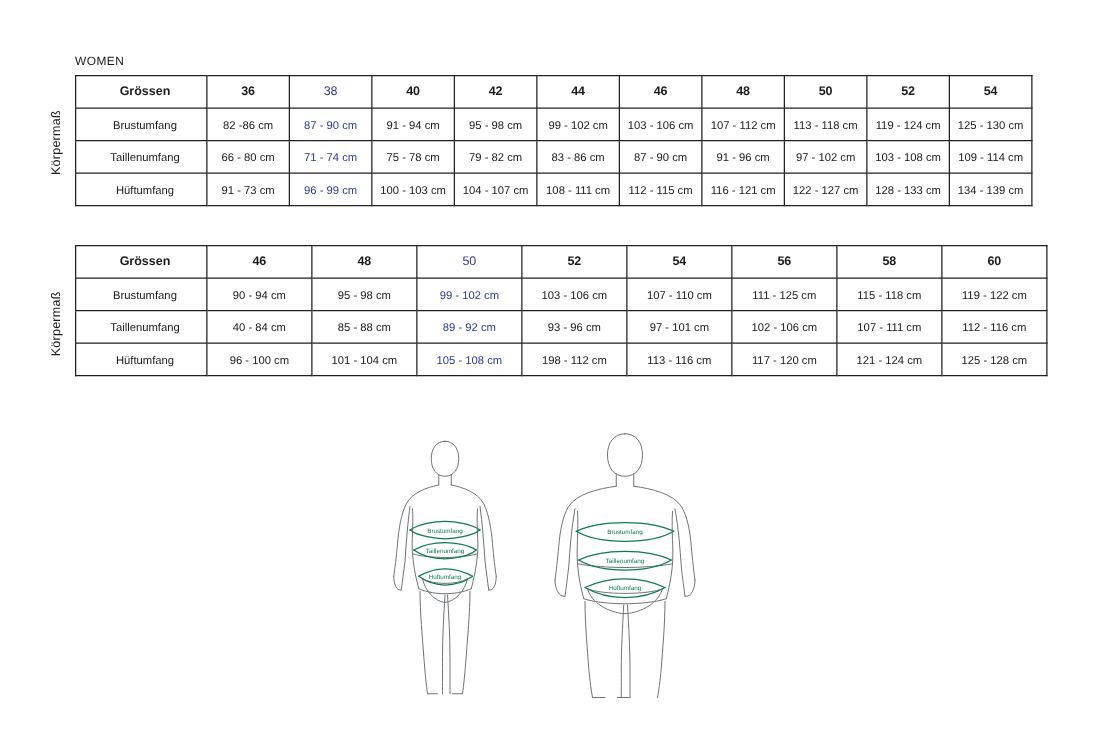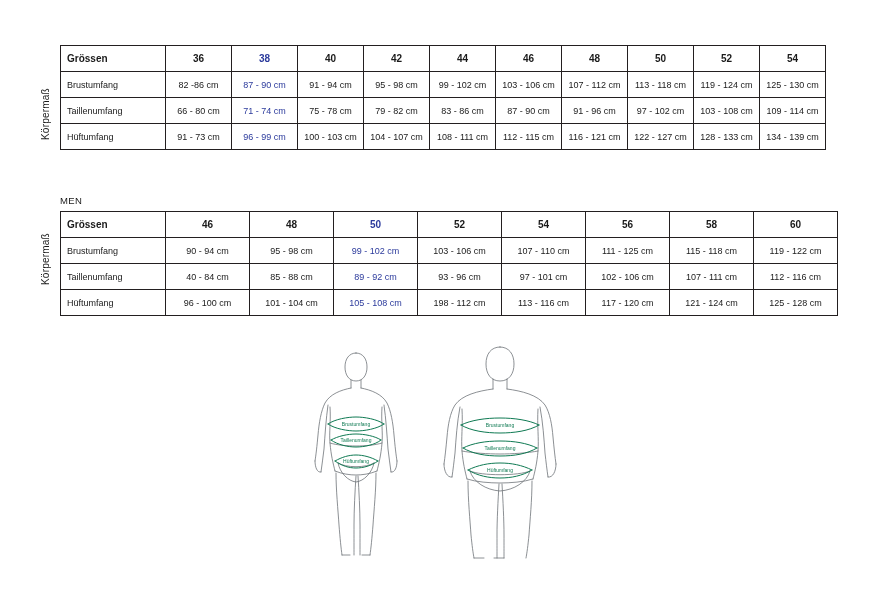--- a/index.html
+++ b/index.html
@@ -43,34 +43,34 @@
   table.sizes td {
     border: 1px solid #231f20;
     height: 25px;
     font-size: 9px;
     text-align: center;
     vertical-align: middle;
     padding: 0;
     color: #1a1a1a;
   }
   table.sizes td.rowlabel {
-    text-align: left;
+    text-align: center;
     padding-left: 6px;
     font-size: 9px;
   }
   table.sizes tr.header td {
     font-weight: bold;
     font-size: 10px;
   }
   table.sizes td.hl {
     color: #2b3a9c;
   }
   table.sizes tr.header td.hl {
     color: #2b3a9c;
-    font-weight: bold;
+    font-weight: normal;
   }
 
   
   .vlabel {
     position: absolute;
     font-size: 10px;
     color: #1a1a1a;
     transform: rotate(-90deg);
     transform-origin: left top;
     white-space: nowrap;
@@ -89,20 +89,21 @@
   }
   .fig-svg { display: block; }
 </style>
 </head>
 <body>
 
 <div class="page">
 
   <div class="vlabel" id="women-vlabel">Körpermaß</div>
   <div class="block" id="women-block">
+    <div class="block-title">WOMEN</div>
     <table class="sizes" id="women-table">
       <colgroup>
         <col style="width:105px">
         <col style="width:66px">
           <col style="width:66px">
           <col style="width:66px">
           <col style="width:66px">
           <col style="width:66px">
         <col style="width:66px">
           <col style="width:66px">
@@ -162,21 +163,20 @@
             <td>122 - 127 cm</td>
             <td>128 - 133 cm</td>
             <td>134 - 139 cm</td>
           </tr>
         </tbody>
     </table>
   </div>
 
   <div class="vlabel" id="men-vlabel">Körpermaß</div>
   <div class="block" id="men-block">
-    <div class="block-title">MEN</div>
     <table class="sizes" id="men-table">
       <colgroup>
         <col style="width:105px">
         <col style="width:84px">
           <col style="width:84px">
           <col style="width:84px">
           <col style="width:84px">
         <col style="width:84px">
           <col style="width:84px">
           <col style="width:84px">

